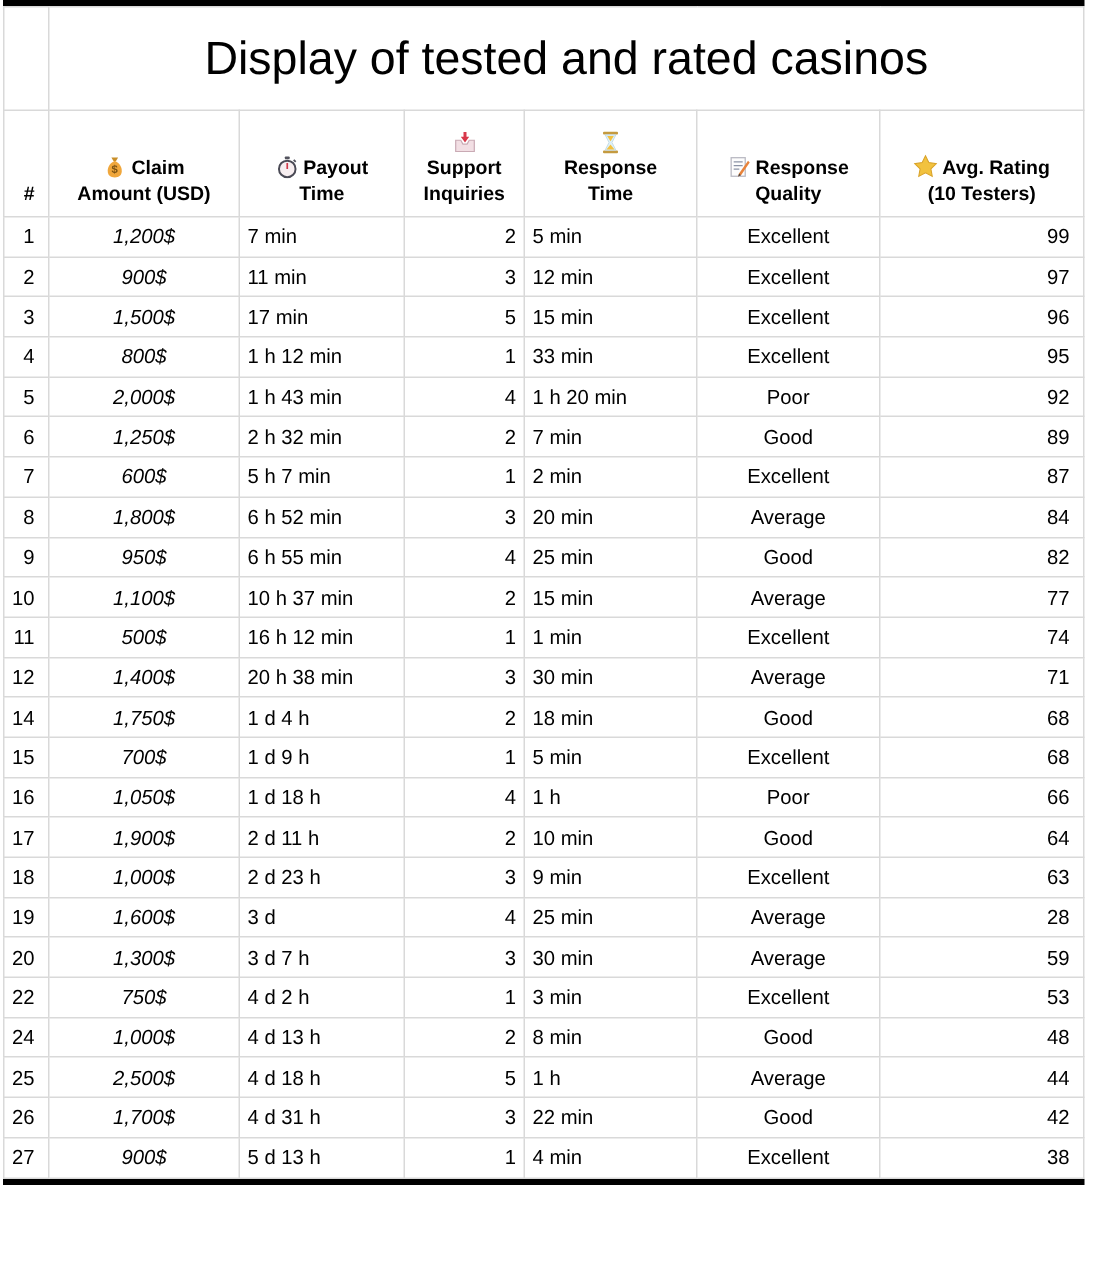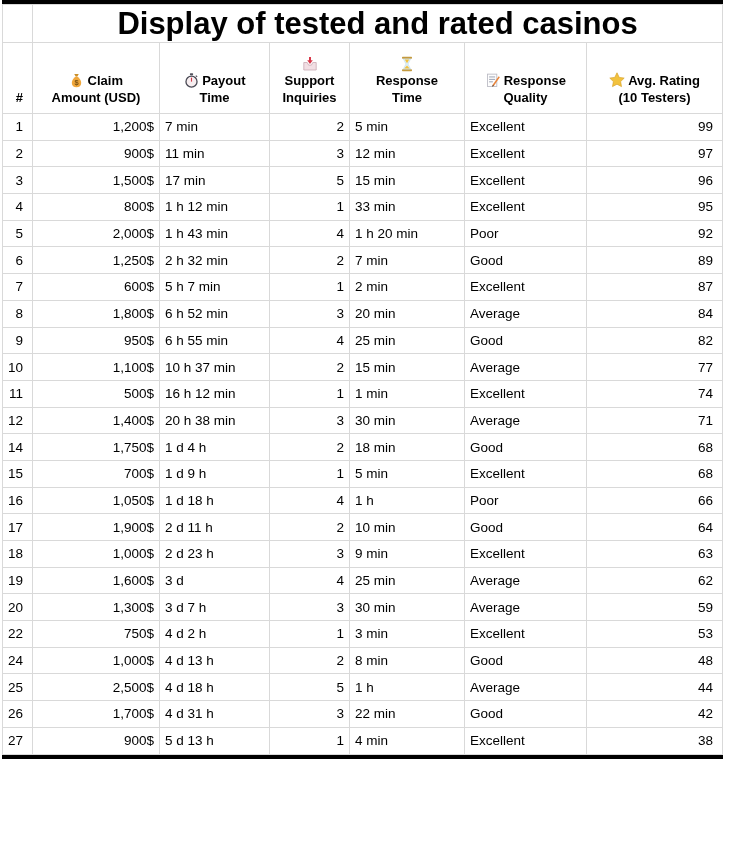--- a/index.html
+++ b/index.html
@@ -24,22 +24,22 @@
     padding: 0 5px;
     font-size: 13.5px;
     font-weight: 400;
     white-space: nowrap;
     overflow: hidden;
   }
   
   .title-row th { height: 38px; }
   .title-cell {
     font-size: 31px;
-    font-weight: 700;
-    padding: 0;
+    font-weight: 400;
+    padding: 16px;
     letter-spacing: 0;
   }
   
   .header-row th {
     height: 71px;
     vertical-align: bottom;
     padding-bottom: 7px;
     font-size: 13px;
     font-weight: 700;
     text-align: center;
@@ -48,25 +48,25 @@
   .header-row th.h-num { text-align: right; padding-right: 9px; }
   .h-line { display: block; }
   .icon { display: inline-block; }
   .icon svg { vertical-align: -3px; }
   .icon-above { display: block; text-align: center; line-height: 16px; }
   .icon-above svg { vertical-align: middle; }
   
   tbody tr { height: 26.7px; }
   tbody td { vertical-align: middle; }
   tbody td:nth-child(1) { text-align: right; padding-right: 9px; }
-  tbody td:nth-child(2) { text-align: right; }
+  tbody td:nth-child(2) { text-align: center; font-style: italic; }
   tbody td:nth-child(3) { text-align: left; }
   tbody td:nth-child(4) { text-align: right; }
   tbody td:nth-child(5) { text-align: left; }
-  tbody td:nth-child(6) { text-align: left; }
+  tbody td:nth-child(6) { text-align: center; }
   tbody td:nth-child(7) { text-align: right; padding-right: 9px; }
 </style>
 </head>
 <body>
 
 <div class="sheet">
   <table>
     <colgroup>
       <col style="width:30px">
         <col style="width:127px">
@@ -294,21 +294,21 @@
           <td>Excellent</td>
           <td>63</td>
         </tr>
         <tr>
           <td>19</td>
           <td>1,600$</td>
           <td>3 d</td>
           <td>4</td>
           <td>25 min</td>
           <td>Average</td>
-          <td>62</td>
+          <td>28</td>
         </tr>
         <tr>
           <td>20</td>
           <td>1,300$</td>
           <td>3 d 7 h</td>
           <td>3</td>
           <td>30 min</td>
           <td>Average</td>
           <td>59</td>
         </tr>

